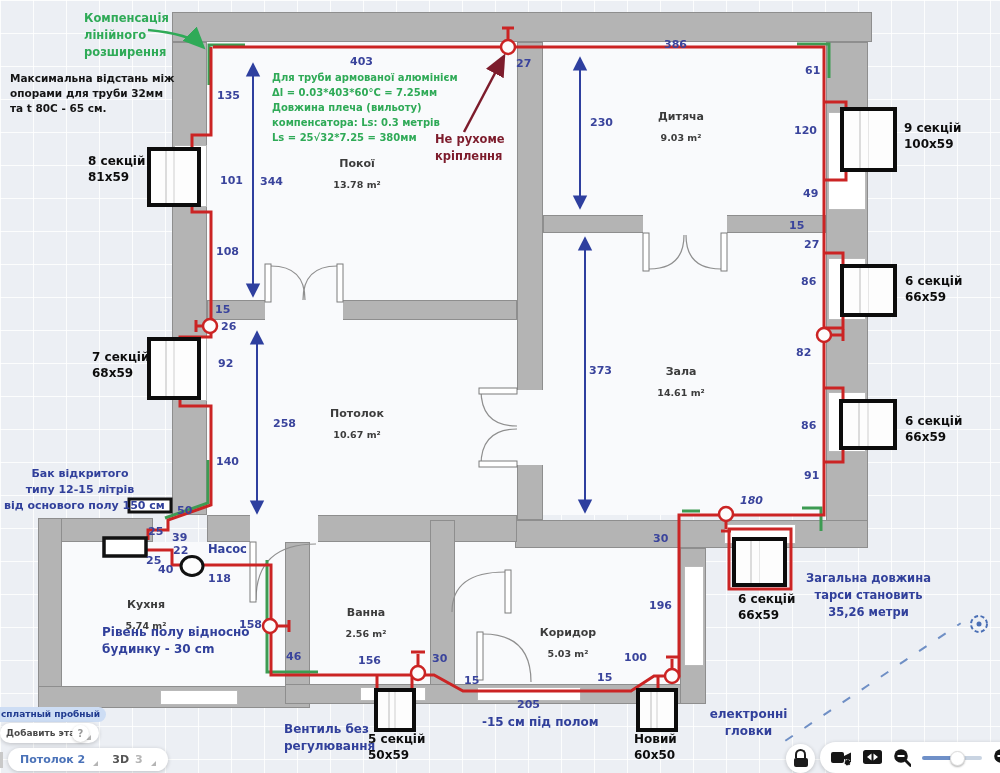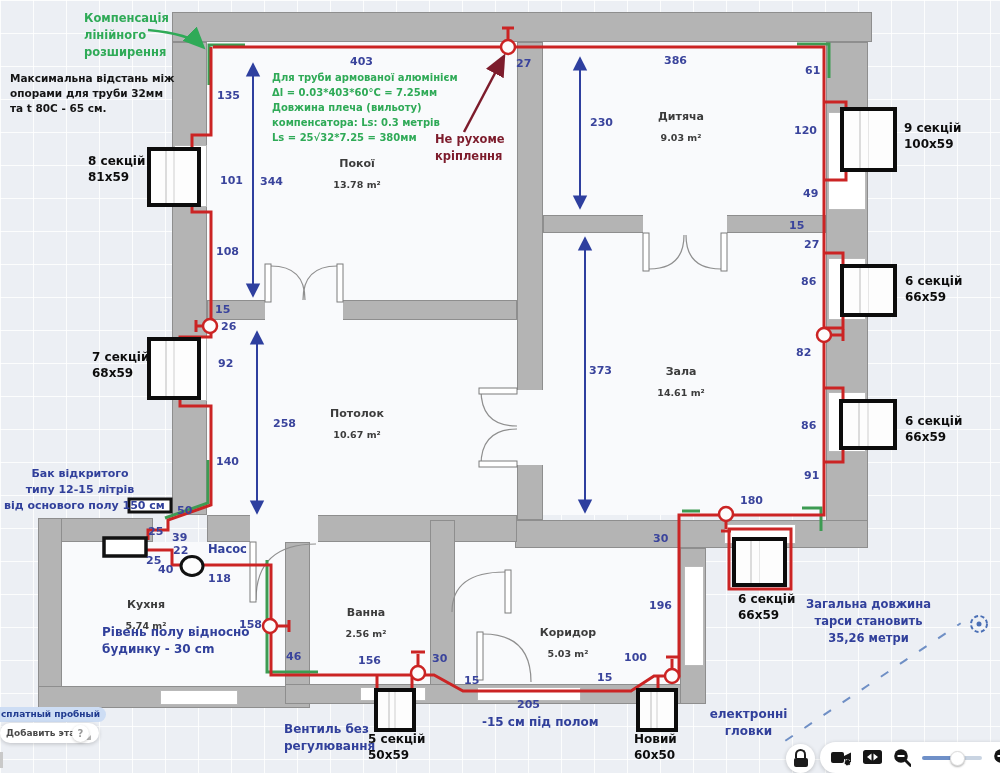--- a/index.html
+++ b/index.html
@@ -262,31 +262,31 @@
       <span class="dim" style="left: 239px; top: 618px;">158</span>
       <span class="dim" style="left: 286px; top: 650px;">46</span>
       <span class="dim" style="left: 358px; top: 654px;">156</span>
       <span class="dim" style="left: 432px; top: 652px;">30</span>
       <span class="dim" style="left: 464px; top: 674px;">15</span>
       <span class="dim" style="left: 517px; top: 698px;">205</span>
       <span class="dim" style="left: 597px; top: 671px;">15</span>
       <span class="dim" style="left: 624px; top: 651px;">100</span>
       <span class="dim" style="left: 649px; top: 599px;">196</span>
       <span class="dim" style="left: 653px; top: 532px;">30</span>
-      <span class="dim" style="left: 740px; top: 494px;">180</span>
+      <span class="dim" style="left: 740px; top: 494px; font-style: italic;">180</span>
       <span class="dim" style="left: 804px; top: 469px;">91</span>
       <span class="dim" style="left: 801px; top: 419px;">86</span>
       <span class="dim" style="left: 796px; top: 346px;">82</span>
       <span class="dim" style="left: 801px; top: 275px;">86</span>
       <span class="dim" style="left: 804px; top: 238px;">27</span>
       <span class="dim" style="left: 789px; top: 219px;">15</span>
       <span class="dim" style="left: 803px; top: 187px;">49</span>
       <span class="dim" style="left: 794px; top: 124px;">120</span>
       <span class="dim" style="left: 805px; top: 64px;">61</span>
-      <span class="dim" style="left: 664px; top: 54px; text-align: right;">386</span>
+      <span class="dim" style="left: 664px; top: 38px; text-align: right;">386</span>
       <span class="dim" style="left: 516px; top: 57px;">27</span>
       <span class="dim" style="left: 350px; top: 55px;">403</span>
       <span class="dim" style="left: 590px; top: 116px;">230</span>
       <span class="dim" style="left: 589px; top: 364px;">373</span>
       <div class="room" style="left: 287px; top: 157px;">
         <div class="rname">Покої</div>
         <div class="rarea">13.78 m²</div>
       </div>
       <div class="room" style="left: 611px; top: 110px;">
         <div class="rname">Дитяча</div>
@@ -345,40 +345,47 @@
         <div>Рівень полу відносно</div>
         <div>будинку - 30 cm</div>
       </div>
       <div class="note blue" style="left: 284px; top: 721px; width: 110px; font-size: 12px; line-height: 17px; text-align: left;">
         <div>Вентиль без</div>
         <div>регулювання</div>
       </div>
       <div class="note blue" style="left: 482px; top: 714px; width: 135px; font-size: 12px; line-height: 17px; text-align: left;">
         <div>-15 см під полом</div>
       </div>
-      <div class="note blue" style="left: 806px; top: 596px; width: 125px; font-size: 11.5px; line-height: 17px; text-align: center;">
+      <div class="note blue" style="left: 806px; top: 570px; width: 125px; font-size: 11.5px; line-height: 17px; text-align: center;">
         <div>Загальна довжина</div>
         <div>тарси становить</div>
         <div>35,26 метри</div>
       </div>
       <div class="note blue" style="left: 701px; top: 706px; width: 95px; font-size: 12px; line-height: 17px; text-align: center;">
         <div>електронні</div>
         <div>гловки</div>
       </div>
     </div>
 
   <div class="badge" style="left:-2px;top:707px;">сплатный пробный</div>
 
   <div class="pill" style="left:0;top:723px;height:20px;padding:0 8px 0 6px;border-radius:10px;">
     <span style="font-size:9px;font-weight:700;color:#4a4a4a;">Добавить этаж</span>
     <span class="tri"></span>
   </div>
   <div class="help-circle" style="left:72px;top:725px;">?</div>
 
   <div class="abs" style="left:0;top:752px;width:3px;height:16px;background:#c9c9c9;z-index:20;"></div>
+  <div class="pill" style="left:8px;top:748px;height:23px;padding:0 12px;border-radius:12px;gap:6px;">
+    <span style="font-size:11px;font-weight:700;color:#4a72b8;">Потолок 2</span>
+    <span class="tri"></span>
+    <span style="font-size:11px;font-weight:700;color:#555;margin-left:8px;">3D</span>
+    <span style="font-size:11px;font-weight:700;color:#b5b5b5;">3</span>
+    <span class="tri"></span>
+  </div>
 
   <div class="lock-btn" style="left:786px;top:744px;">
     <div>
       <div class="lock-shackle"></div>
         <div class="lock-body"></div>
     </div>
   </div>
 
   <div class="pill" style="left:820px;top:742px;width:180px;height:31px;border-radius:16px;padding:0 11px;gap:11px;">
     <svg class="toolbar-icon" width="22" height="17">

